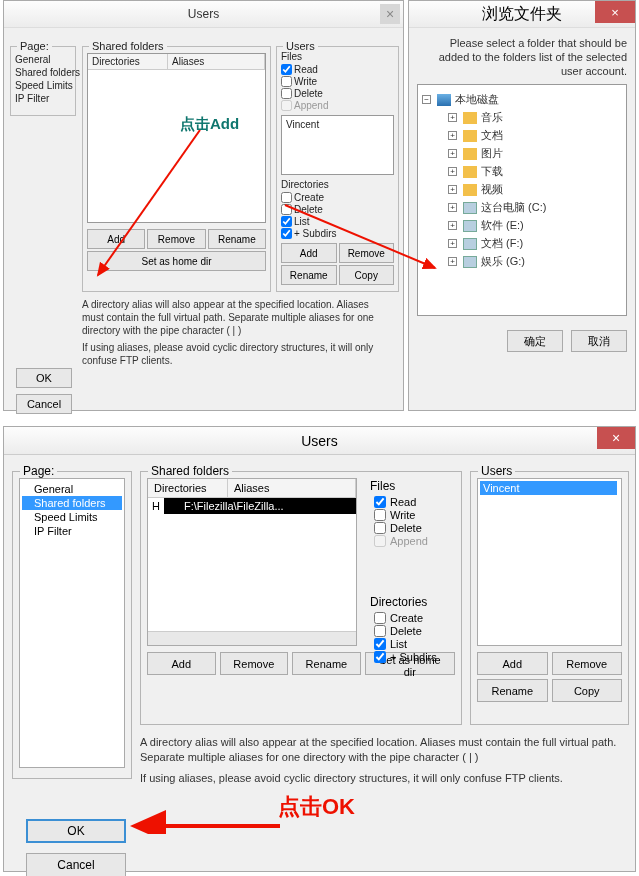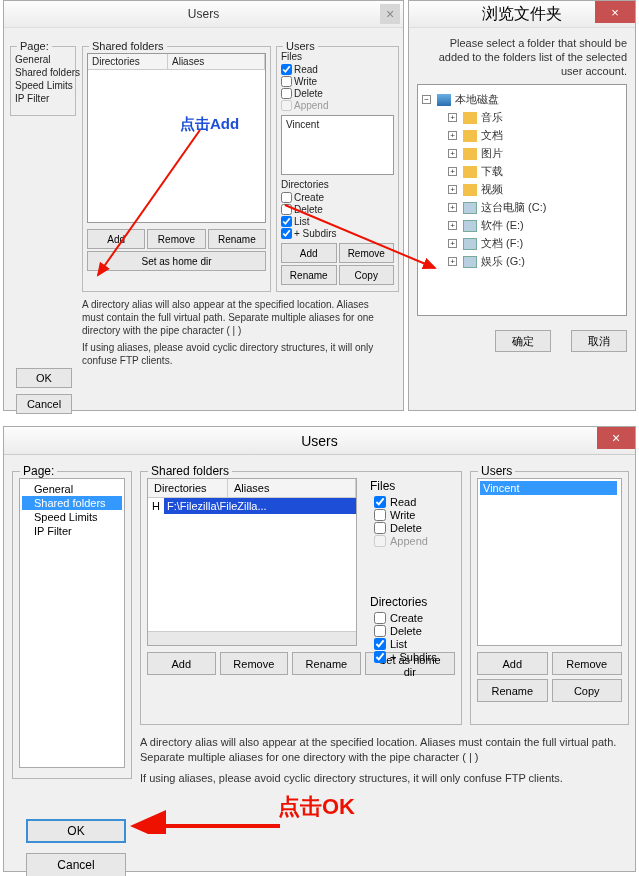--- a/index.html
+++ b/index.html
@@ -53,25 +53,25 @@
   .win2-instr { font-size: 11px; line-height: 14px; margin-bottom: 6px; text-align: right; }
   .win2-new { font-size: 11px; margin-bottom: 8px; }
   .tree { background: #fff; border: 1px solid #999; height: 232px; padding: 4px; font-size: 11px; overflow: hidden; position: relative;}
   .tree-item { display: flex; align-items: center; gap: 4px; margin: 3px 0; padding-left: 0;}
   .tree-item.child { padding-left: 26px; }
   .tree-toggle { width: 9px; height: 9px; border: 1px solid #888; font-size: 8px; display: inline-flex; align-items:center; justify-content:center; margin-right:2px;}
   .ticon { width: 14px; height: 12px; display: inline-block; }
   .ticon.pc { background: linear-gradient(#6ab0e4,#2a70b0); }
   .ticon.folder { background: #f3c04a; }
   .ticon.drive { background: #b8cfe0; border:1px solid #7a9;}
-  .win2-btns { display: flex; justify-content: flex-end; gap: 20px; margin-top: 14px;}
+  .win2-btns { display: flex; justify-content: flex-end; gap: 8px; margin-top: 14px;}
   .win2-btns button { width: 56px; height: 22px; font-size: 11px; background:#e8e8e8; border:1px solid #aaa;}
   
   
-  .anno-red { position: absolute; color: #1d4ed8; font-size: 15px; font-weight: bold; z-index: 10; pointer-events:none;}
+  .anno-red { position: absolute; color: #0f766e; font-size: 15px; font-weight: bold; z-index: 10; pointer-events:none;}
   .anno-add { left: 180px; top: 115px; }
   .anno-root { left: 272px; top: 185px; font-size: 14px; width: 330px;}
   svg.arrow { position: absolute; z-index: 9; pointer-events:none; }
   
   
   .bottom-section { position: relative; height: 450px; background:#fff;}
   .win3 { position: absolute; left: 3px; top: 0; width: 633px; height: 446px; background: #f0f0f0; border: 1px solid #aaa; }
   .win3-titlebar { height: 28px; background: linear-gradient(#fdfdfd,#ececec); display: flex; align-items: center; justify-content: center; position: relative; border-bottom: 1px solid #ccc;}
   .win3-title { font-size: 14px; }
   .win3-close { position: absolute; right: 0; top: 0; width: 38px; height: 22px; background: #c75050; color:#fff; display:flex; align-items:center; justify-content:center; font-size:14px;}
@@ -85,21 +85,21 @@
   .pg-item { padding: 1px 3px 1px 12px; }
   .pg-item.sel { background: #3399ff; color: #fff; }
   
   .g3-shared { left: 136px; top: 16px; width: 322px; height: 254px; }
   .g3-dirtable { margin: 6px 6px 2px 6px; background:#fff; border:1px solid #aaa; height: 168px; font-size: 11px; display:flex; flex-direction:column;}
   .g3-dh { display:flex; background:#f4f4f4; border-bottom:1px solid #ccc;}
   .g3-dh div { padding: 3px 6px; border-right:1px solid #ccc; font-size:11px;}
   .g3-dh1 { width: 80px; } .g3-dh2 { flex:1; }
   .g3-drow { display:flex; font-size:11px;}
   .g3-drow .c1 { width: 16px; padding:2px 0 2px 4px;}
-  .g3-drow .c2 { flex:1; background:#1d4ed8; color:#fff; padding:2px 3px;}
+  .g3-drow .c2 { flex:1; background:#000000; color:#fff; padding:2px 20px;}
   .g3-scroll { height: 14px; background:#e8e8e8; border-top:1px solid #ccc; margin-top:auto;}
   .g3-btnrow { display:flex; gap:4px; padding: 4px 6px;}
   .g3-btnrow button { flex:1; height:23px; font-size:11px; background:#e8e8e8; border:1px solid #aaa;}
   .g3-btnrow .sethome { flex: 1.4;}
   .chk3 { display:flex; align-items:center; gap:4px; font-size:11px; margin:1px 0 1px 4px;}
   .chk3 input { width:12px; height:12px; margin:0;}
   .chk3.dis { color:#999; }
   
   
   .g3-filesbox { position:absolute; left: 366px; top: 24px; width: 90px; font-size: 11px;}

